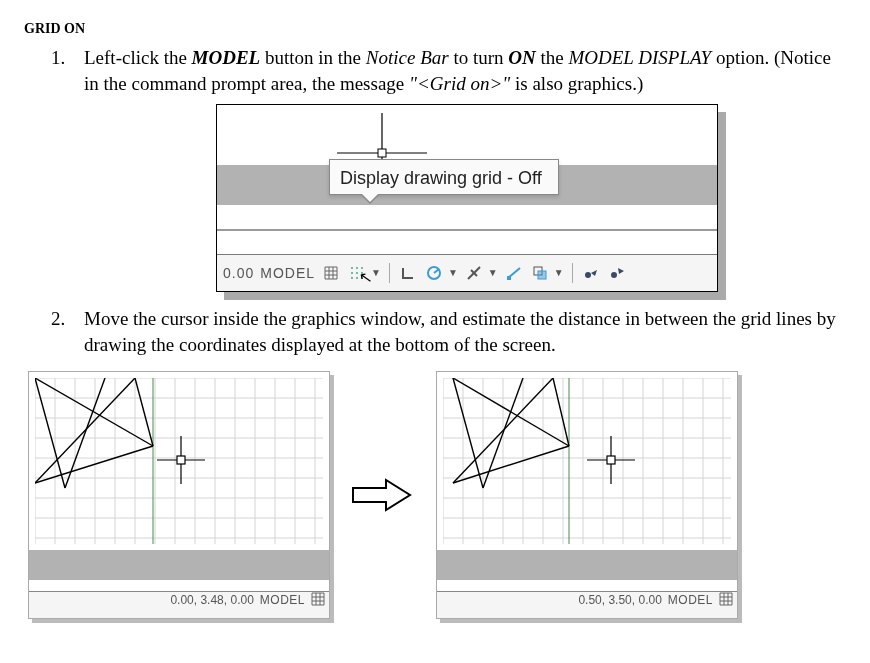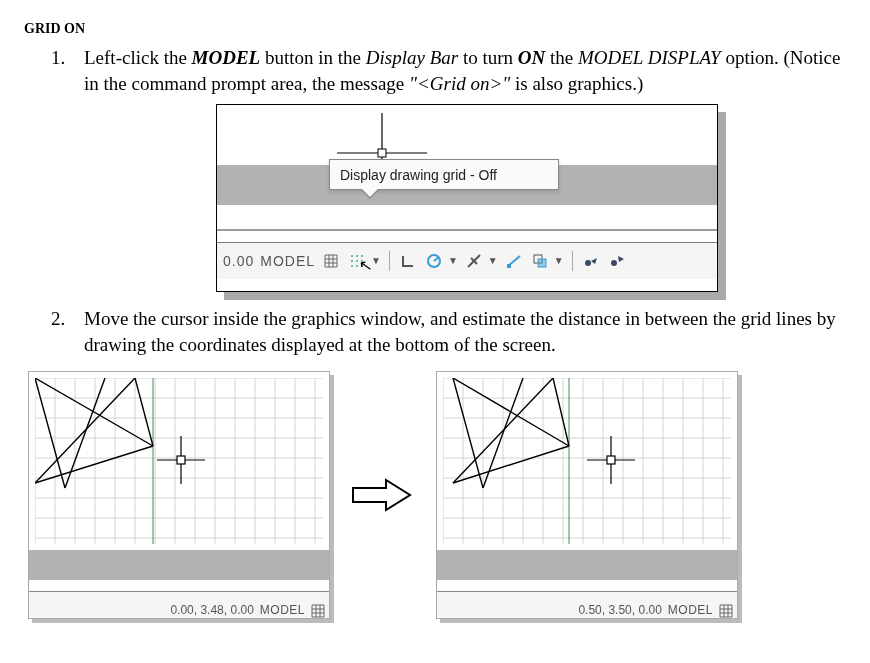--- a/index.html
+++ b/index.html
@@ -35,21 +35,21 @@
     width: 500px;
     height: 186px;
     border: 1px solid #000;
     box-shadow: 8px 8px 0 #aaa;
     background: #fff;
     overflow: hidden;
   }
   .fig1-band1 { position:absolute; left:0; right:0; top:60px; height:40px; background:#b2b2b2; }
   .fig1-hr1  { position:absolute; left:0; right:0; top:124px; height:2px; background:#9a9a9a; }
   .fig1-statusbar {
-    position:absolute; left:0; right:0; bottom:12px; height:36px;
+    position:absolute; left:0; right:0; bottom:0; height:36px;
     background:#f5f5f5; border-top:1px solid #7a7a7a;
   }
   .sb-content {
     display:flex; align-items:center; height:100%; gap:6px;
     padding:0 6px;
     font-family: Arial, sans-serif; font-size:14px; color:#555;
   }
   .sb-coord { font-size:14px; color:#555; letter-spacing:1px; }
   .sb-text { letter-spacing:1px; }
   .sb-icon {
@@ -57,21 +57,21 @@
     width:20px; height:20px;
   }
   .dd { font-size:10px; color:#555; margin-left:-2px; }
   .sep { width:1px; height:20px; background:#aaa; margin:0 2px; }
 
   
   .tooltip {
     position:absolute; left:112px; top:54px; width:228px;
     background:#fafafa; border:1px solid #888; border-radius:0;
     box-shadow:0 2px 4px rgba(0,0,0,0.15);
-    font-family: Arial, sans-serif; font-size:14px; color:#333;
+    font-family: Arial, sans-serif; font-size:18px; color:#333;
   }
   .tooltip .ttitle { padding:6px 10px 4px 10px; color:#222; }
   .tooltip .tsub   { padding:2px 10px 6px 10px; border-top:1px solid #ccc; color:#666; }
   .tooltip .arrow {
     position:absolute; left:30px; bottom:-10px; width:0; height:0;
     border-left:10px solid transparent; border-right:10px solid transparent;
     border-top:10px solid #888;
   }
   .tooltip .arrow::after {
     content:""; position:absolute; left:-9px; top:-11px;
@@ -95,36 +95,36 @@
   }
   .minifig .grid {
     position:absolute; top:6px; left:6px; right:6px; height:166px;
   }
   .minifig .band {
     position:absolute; left:0; right:0; top:178px; height:30px; background:#b2b2b2;
   }
   .minifig .sb {
     position:absolute; left:0; right:0; bottom:0; height:26px;
     background:#f5f5f5; border-top:1px solid #888;
-    display:flex; align-items:flex-end; justify-content:flex-end;
+    display:flex; align-items:flex-start; justify-content:flex-end;
     font-family: Arial, sans-serif; font-size:12px; color:#555;
     padding:0 4px; gap:6px;
   }
   .minifig .sb .mlabel { letter-spacing:0.5px; }
   .arrow-between { width:70px; height:40px; }
 </style>
 </head>
 <body>
 
 <div class="heading">GRID ON</div>
 
 <ol class="steps">
   <li>
     <span>
-      <span>Left-click the </span><strong class="bi">MODEL</strong><span> button in the </span><em>Display Bar</em><span> to turn </span><strong class="bi">ON</strong><span> the </span><em>MODEL DISPLAY</em><span> option. (Notice in the command prompt area, the message </span><em>"&lt;Grid on&gt;"</em><span> is also graphics.)</span>
+      <span>Left-click the </span><strong class="bi">MODEL</strong><span> button in the </span><em>Notice Bar</em><span> to turn </span><strong class="bi">ON</strong><span> the </span><em>MODEL DISPLAY</em><span> option. (Notice in the command prompt area, the message </span><em>"&lt;Grid on&gt;"</em><span> is also graphics.)</span>
     </span>
 
     <div class="fig1wrap">
       <div class="fig1">
 
         <div class="fig1-band1"></div>
         <div class="fig1-hr1"></div>
 
         <svg class="fig1-crosshair" width="220" height="50">
           <line x1="55" y1="0" x2="55" y2="46" stroke="#000" stroke-width="1.2"></line>

